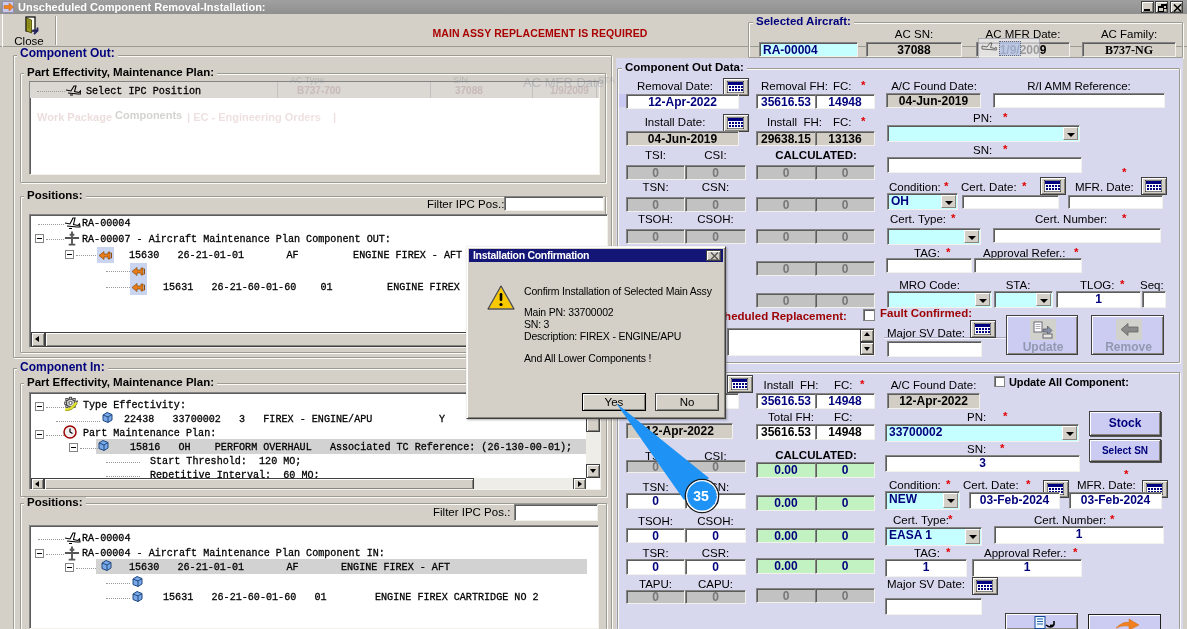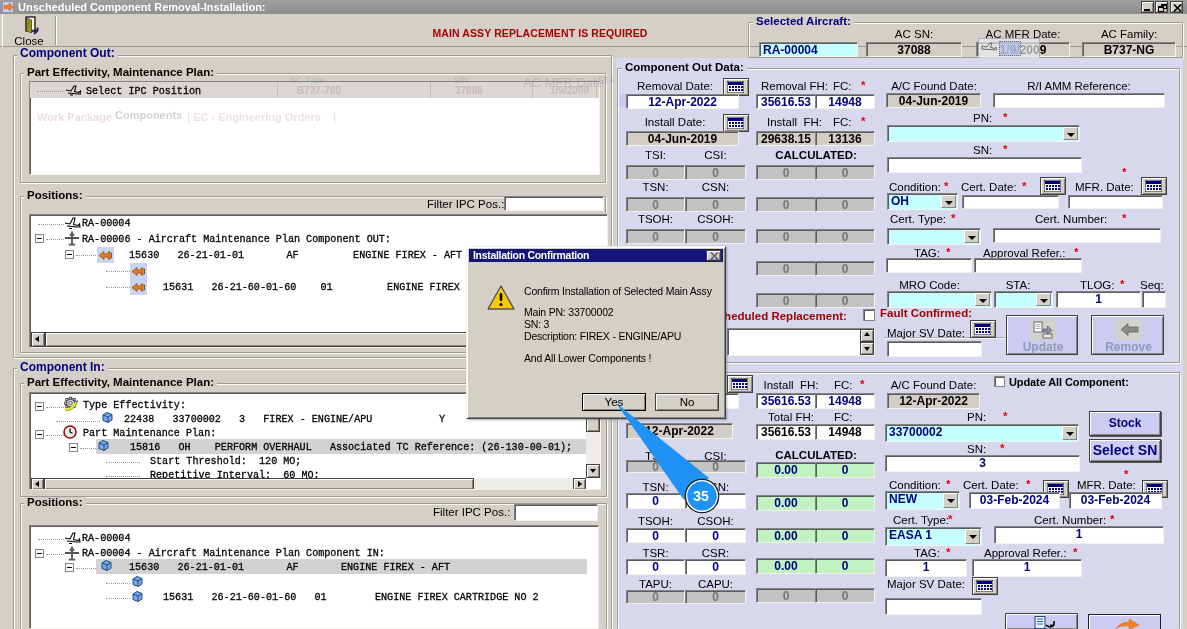--- a/index.html
+++ b/index.html
@@ -101,21 +101,21 @@
 
 <div class="grp" style="left:748px;top:22px;width:435px;height:36px;"></div>
 <div class="grplbl navy" style="left:753px;top:16px;background:#d4d0c8;">Selected Aircraft:</div>
 <div class="lbl ctr" style="left:759px;top:28px;width:100px;margin-top:48px;">AC Reg.:</div>
 <div class="lbl ctr" style="left:866px;top:28px;width:96px;">AC SN:</div>
 <div class="lbl ctr" style="left:976px;top:28px;width:94px;">AC MFR Date:</div>
 <div class="lbl ctr" style="left:1082px;top:28px;width:94px;">AC Family:</div>
 <div class="f fcy fL" style="left:759px;top:42px;width:99px;height:15px;">RA-00004</div>
 <div class="f fgb" style="left:866px;top:42px;width:96px;height:15px;color:#000;">37088</div>
 <div class="f fgb" style="left:976px;top:42px;width:94px;height:15px;color:#000;">1/9/2009</div>
-<div class="f fgb" style="left:1082px;top:42px;width:94px;height:15px;color:#000;">B737-NG</div>
+<div class="f fgb" style="left:1082px;top:42px;width:94px;height:15px;color:#000;font-family:Liberation Serif, serif;">B737-NG</div>
 
 <div class="abs" style="left:978px;top:38px;width:62px;height:21px;background:rgba(236,236,240,0.65);border:1px solid rgba(120,120,140,0.5);"></div>
 <svg style="left:981px;top:42px;opacity:0.75;" width="16" height="12" viewBox="0 0 16 12">
  <path d="M1 4 L6 5 L9 1 L11 1 L9.5 5.5 L14 6.5 L15 5 L15.5 8 L1 7 Z" fill="none" stroke="#404040" stroke-width="1"></path>
 </svg>
 <div class="abs" style="left:999px;top:41px;width:22px;height:15px;background:rgba(160,180,230,0.55);border:1px dotted #667;"></div>
 
 <div class="grp" style="left:13px;top:55px;width:599px;height:303px;"></div>
 <div class="grplbl navy" style="left:17px;top:48px;background:#d4d0c8;font-size:12px;">Component Out:</div>
 
@@ -155,21 +155,21 @@
   <svg style="left:34px;top:2px;" width="17" height="13" viewBox="0 0 17 13">
    <path d="M1 6 L6 7 L9 1 L11 1 L9.5 7.5 L14 8.5 L15.5 7 L16 10 L13 10 L3 9 M5 11.5 L8 11.5" fill="none" stroke="#000" stroke-width="1.1"></path>
   </svg>
   <div class="trow" style="left:52px;top:2px;">RA-00004</div>
 
   <div class="dot" style="left:16px;top:24px;width:18px;"></div>
   <div class="exp" style="left:5px;top:19px;"></div>
   <svg style="left:34px;top:15px;" width="16" height="16" viewBox="0 0 17 16">
     <path d="M8.5 1 L8.5 15 M1 8 L16 8 M5 15 L12 15 M6 4.5 L11 4.5" stroke="#555" stroke-width="2"></path>
   </svg>
-  <div class="trow" style="left:52px;top:18px;">RA-00006 - Aircraft Maintenance Plan Component OUT:</div>
+  <div class="trow" style="left:52px;top:18px;">RA-00007 - Aircraft Maintenance Plan Component OUT:</div>
 
   <div class="dot" style="left:46px;top:40px;width:20px;"></div>
   <div class="exp" style="left:35px;top:35px;"></div>
   <div class="sel" style="left:67px;top:32px;width:17px;height:16px;"></div>
   <svg style="left:68px;top:34px;" width="14" height="13" viewBox="0 0 14 13">
     <path d="M1 6.5 L6 2.5 L6 5 L10 5 L10 3 L12 3 L12 10 L10 10 L10 8 L6 8 L6 10.5 Z" fill="#e87c1c" stroke="#8a4a08" stroke-width="0.7"></path>
         <path d="M12.5 4 L13.5 4 L13.5 9 L12.5 9" fill="none" stroke="#8a4a08" stroke-width="1"></path>
   </svg>
   <div class="trow" style="left:99px;top:34px;">15630   26-21-01-01       AF         ENGINE FIREX - AFT</div>
 
@@ -545,21 +545,21 @@
 
 <div class="lbl ctr" style="left:756px;top:411px;width:70px;">Total FH:</div>
 <div class="lbl" style="left:834px;top:411px;">FC:</div>
 <div class="f" style="left:756px;top:424px;width:60px;height:16px;color:#000;">35616.53</div>
 <div class="f" style="left:815px;top:424px;width:60px;height:16px;color:#000;">14948</div>
 <div class="f fgb" style="left:626px;top:423px;width:107px;height:16px;">12-Apr-2022</div>
 <div class="lbl" style="left:967px;top:411px;">PN:</div>
 <div class="ast abs" style="left:1003px;top:410px;">*</div>
 <div class="f fcy fL" style="left:885px;top:424px;width:194px;height:18px;">33700002<div class="dd"></div></div>
 <div class="btn btnlav" style="left:1089px;top:411px;width:72px;height:25px;font-size:12px;line-height:23px;box-shadow:inset 1px 1px 0 #fff, inset -1px -1px 0 #87857e, 1px 1px 0 #555;">Stock</div>
-<div class="btn btnlav" style="left:1089px;top:439px;width:72px;height:23px;font-size:14px;line-height:21px;box-shadow:inset 1px 1px 0 #fff, inset -1px -1px 0 #87857e, 1px 1px 0 #555;">Select SN</div>
+<div class="btn btnlav" style="left:1089px;top:439px;width:72px;height:23px;font-size:10px;line-height:21px;box-shadow:inset 1px 1px 0 #fff, inset -1px -1px 0 #87857e, 1px 1px 0 #555;">Select SN</div>
 
 <div class="lbl ctr" style="left:626px;top:450px;width:59px;">TSI:</div>
 <div class="lbl ctr" style="left:685px;top:450px;width:61px;">CSI:</div>
 <div class="abs" style="left:756px;top:449px;width:120px;font-size:11.5px;font-weight:bold;text-align:center;">CALCULATED:</div>
 <div class="f fg" style="left:626px;top:460px;width:59px;height:13px;line-height:10px;">0</div>
 <div class="f fg" style="left:685px;top:460px;width:61px;height:13px;line-height:10px;">0</div>
 <div class="f fgr" style="left:756px;top:462px;width:60px;height:16px;">0.00</div>
 <div class="f fgr" style="left:815px;top:462px;width:60px;height:16px;">0</div>
 <div class="lbl" style="left:967px;top:443px;">SN:</div>
 <div class="ast abs" style="left:1000px;top:442px;">*</div>

